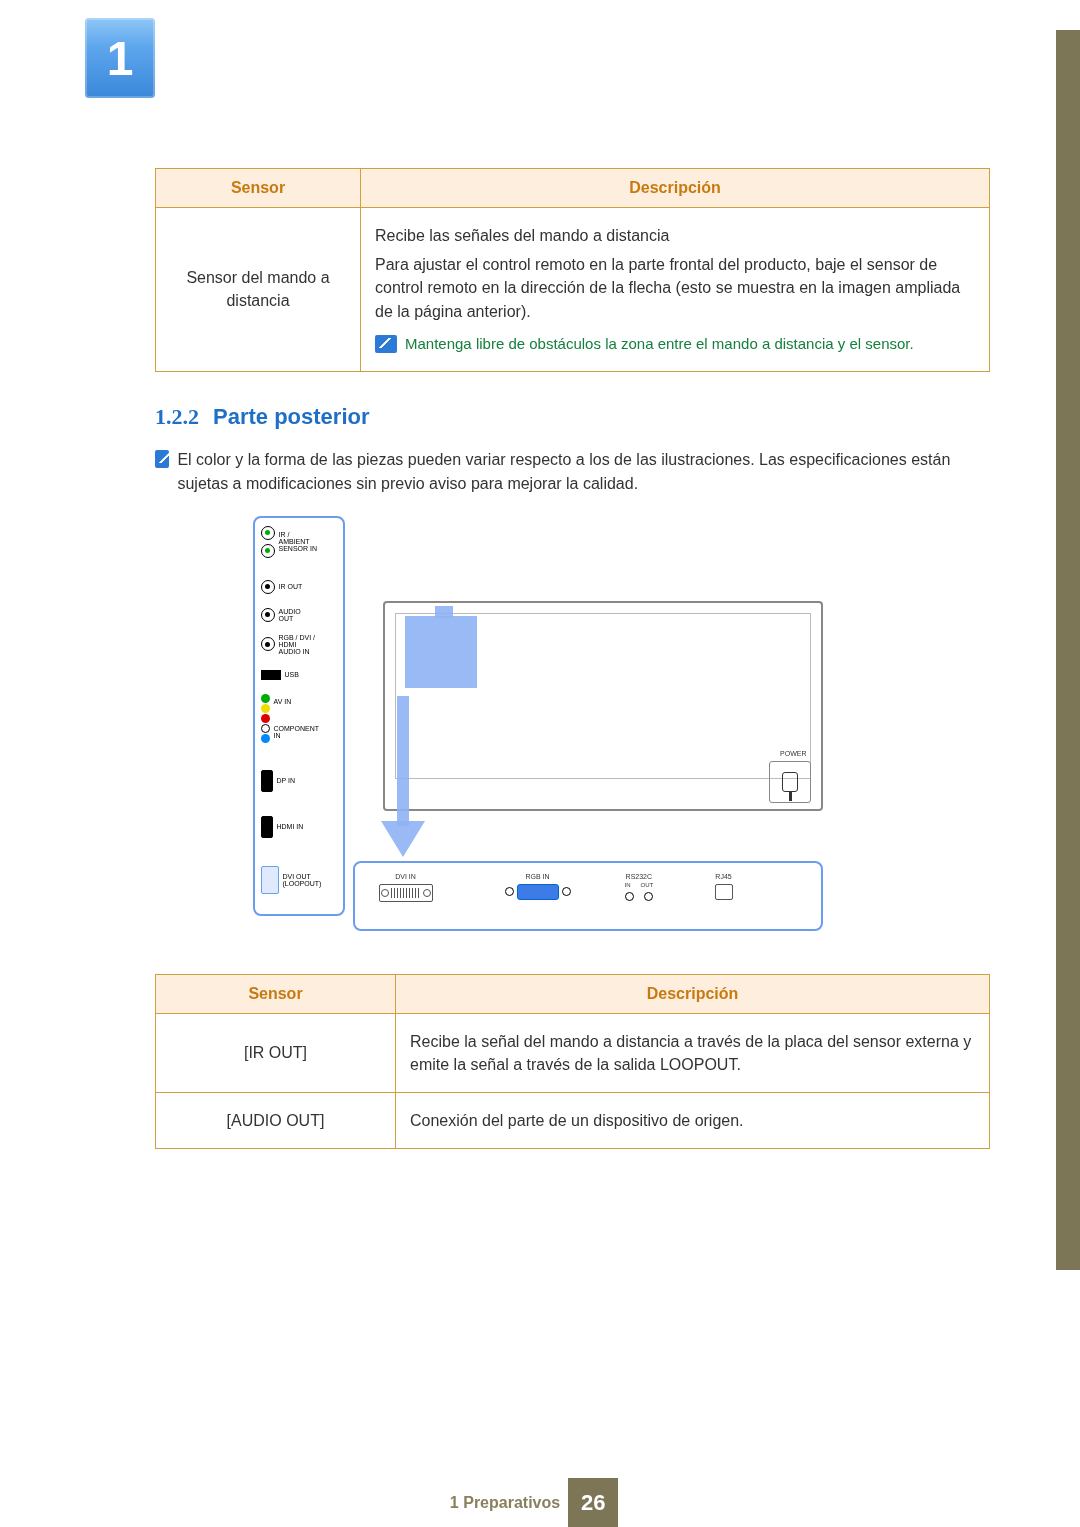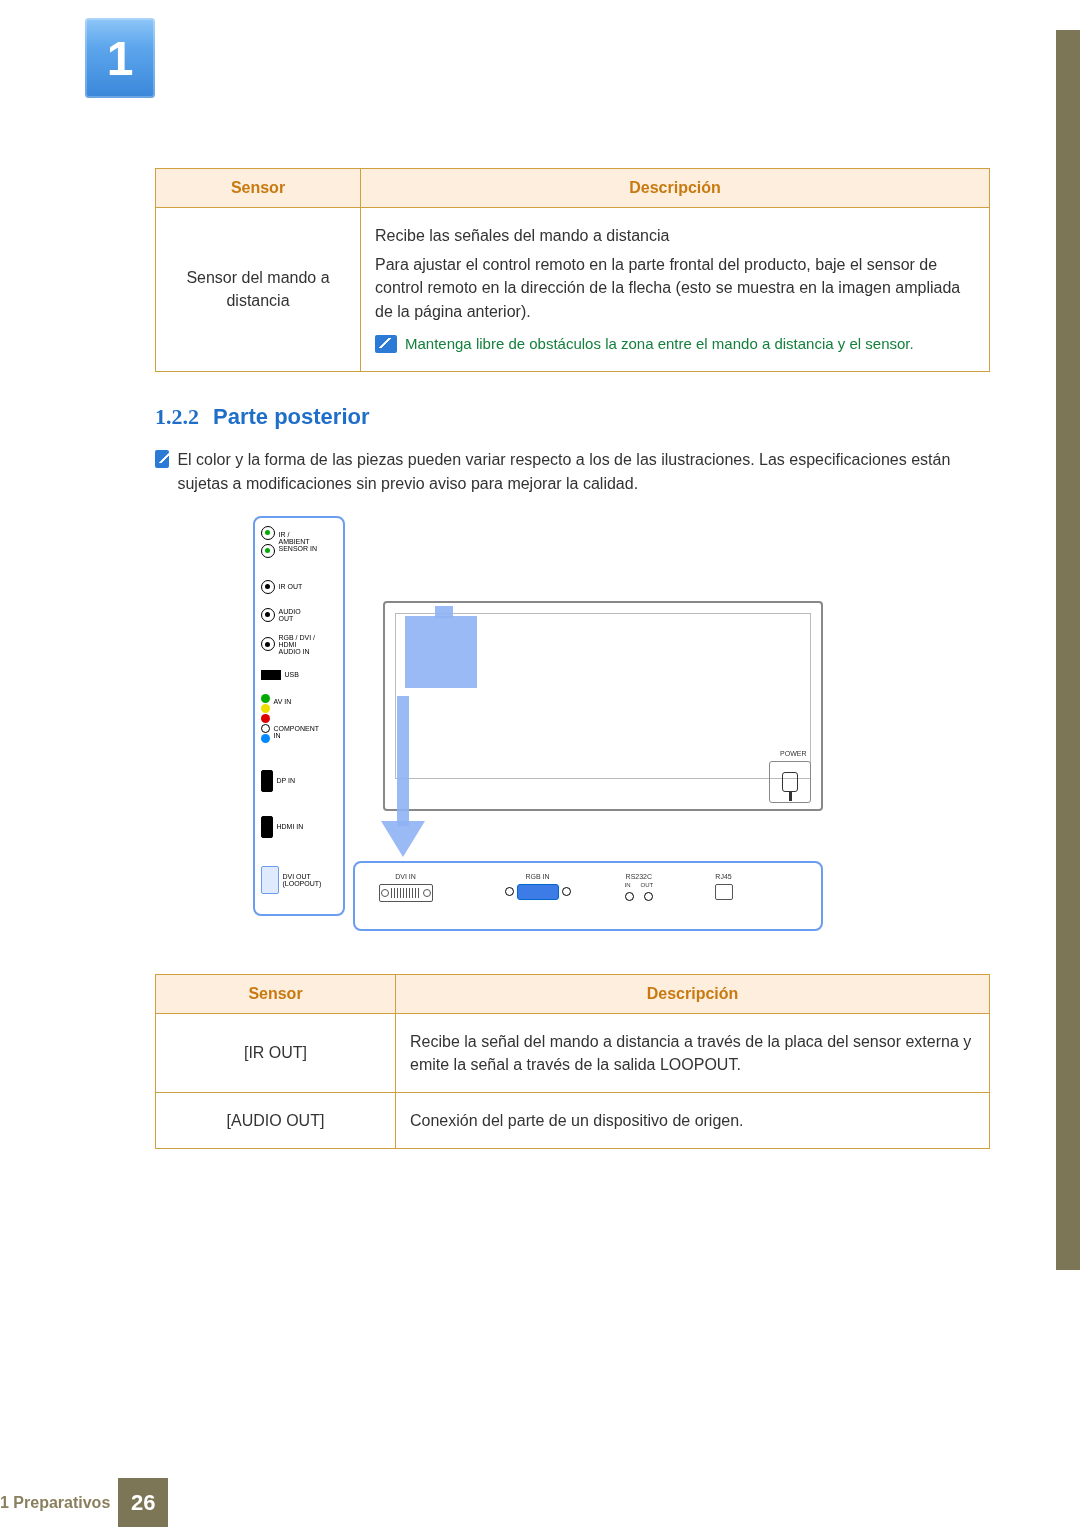--- a/index.html
+++ b/index.html
@@ -202,21 +202,21 @@
   .caret-blue{
     position:absolute;left:128px;top:305px;width:0;height:0;
     border-left:22px solid transparent;border-right:22px solid transparent;border-top:36px solid rgba(142,178,244,0.9);
   }
   .caret-blue-line{
     position:absolute;left:144px;top:180px;width:12px;height:130px;background:rgba(142,178,244,0.9);
   }
 
   .footer{
     position:absolute; left:0; right:12px; top:1478px;
-    display:flex; justify-content:flex-start; align-items:center;
+    display:flex; justify-content:center; align-items:center;
     height:49px;
   }
   .footer .crumb{color:#8a805e;font-weight:600;font-size:16px;margin-right:8px;}
   .footer .pagebox{width:50px;height:49px;background:#7c7657;color:#fff;display:flex;align-items:center;justify-content:center;font-size:22px;font-weight:600;}
 </style>
 </head>
 <body>
 
 <div class="topgap"></div>
 <div class="sidebar"></div>

